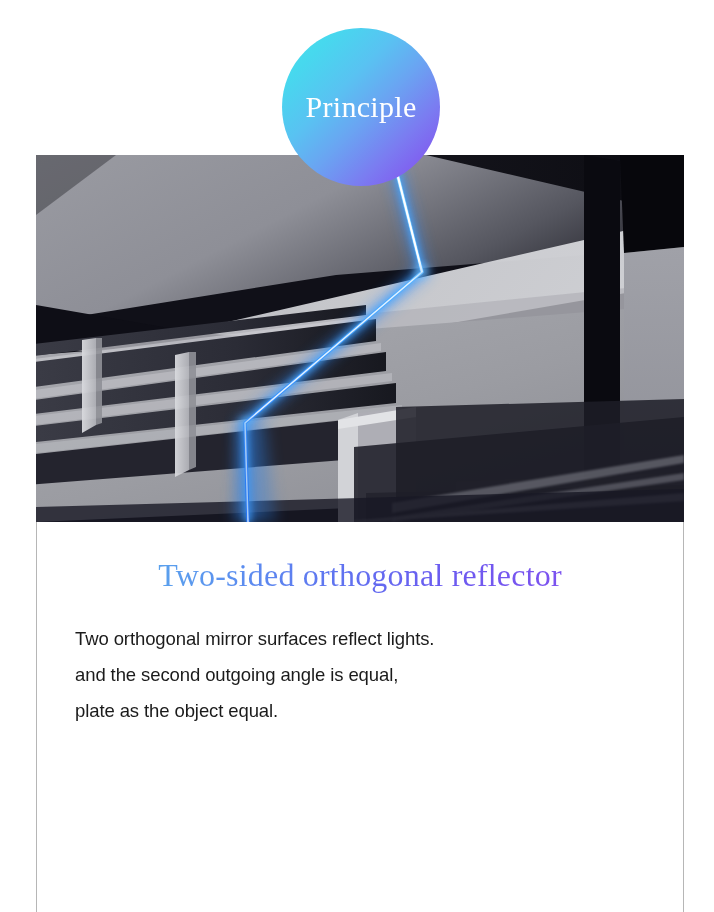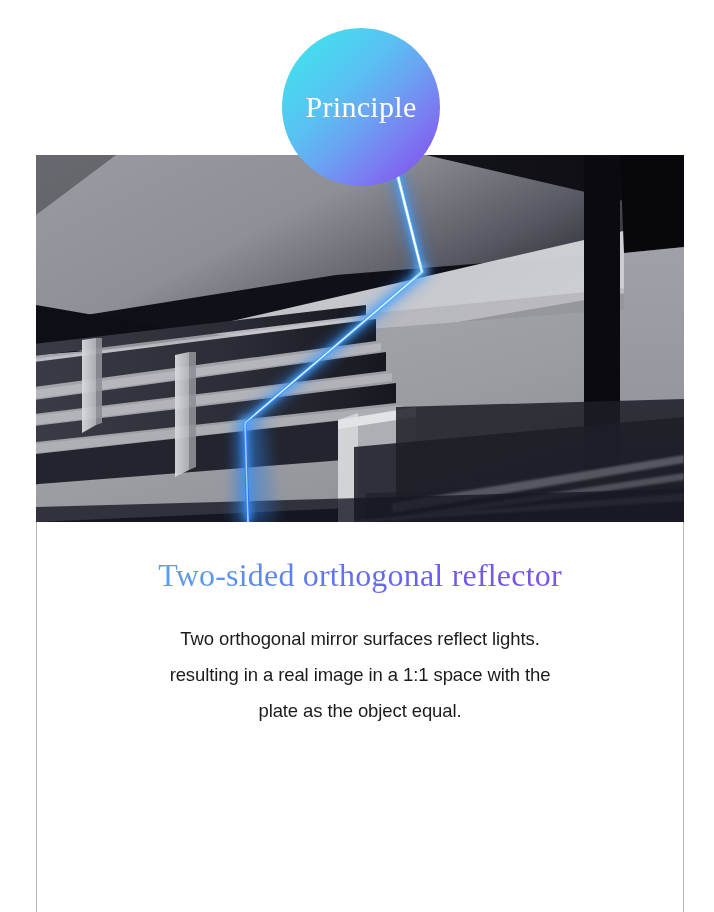--- a/index.html
+++ b/index.html
@@ -103,21 +103,21 @@
   }
   .card-body {
     margin: 0;
     padding: 28px 38px 0 38px;
     font-family: "Liberation Sans", sans-serif;
     font-size: 18.5px;
     line-height: 1.95;
     color: #1b1b1b;
     letter-spacing: -0.1px;
   }
-  .card-body .line { display: block; white-space: nowrap; text-align: center; }
+  .card-body .line { display: block; white-space: nowrap; }
 </style>
 </head>
 <body>
 
 <div id="stage">
 
   <div class="image-panel">
     <svg width="648" height="367" viewBox="0 0 648 367" xmlns="http://www.w3.org/2000/svg">
       <defs>
 
@@ -277,18 +277,18 @@
   </div>
 
   <div class="badge">
     <span class="badge-label">Principle</span>
   </div>
 
   <div class="card">
     <h2 class="card-title">Two-sided orthogonal reflector</h2>
     <p class="card-body">
       <span class="line">Two orthogonal mirror surfaces reflect lights.</span>
-      <span class="line">resulting in a real image in a 1:1 space with the</span>
+      <span class="line">and the second outgoing angle is equal,</span>
       <span class="line">plate as the object equal.</span>
     </p>
   </div>
 
 </div>
 
 </body></html>

